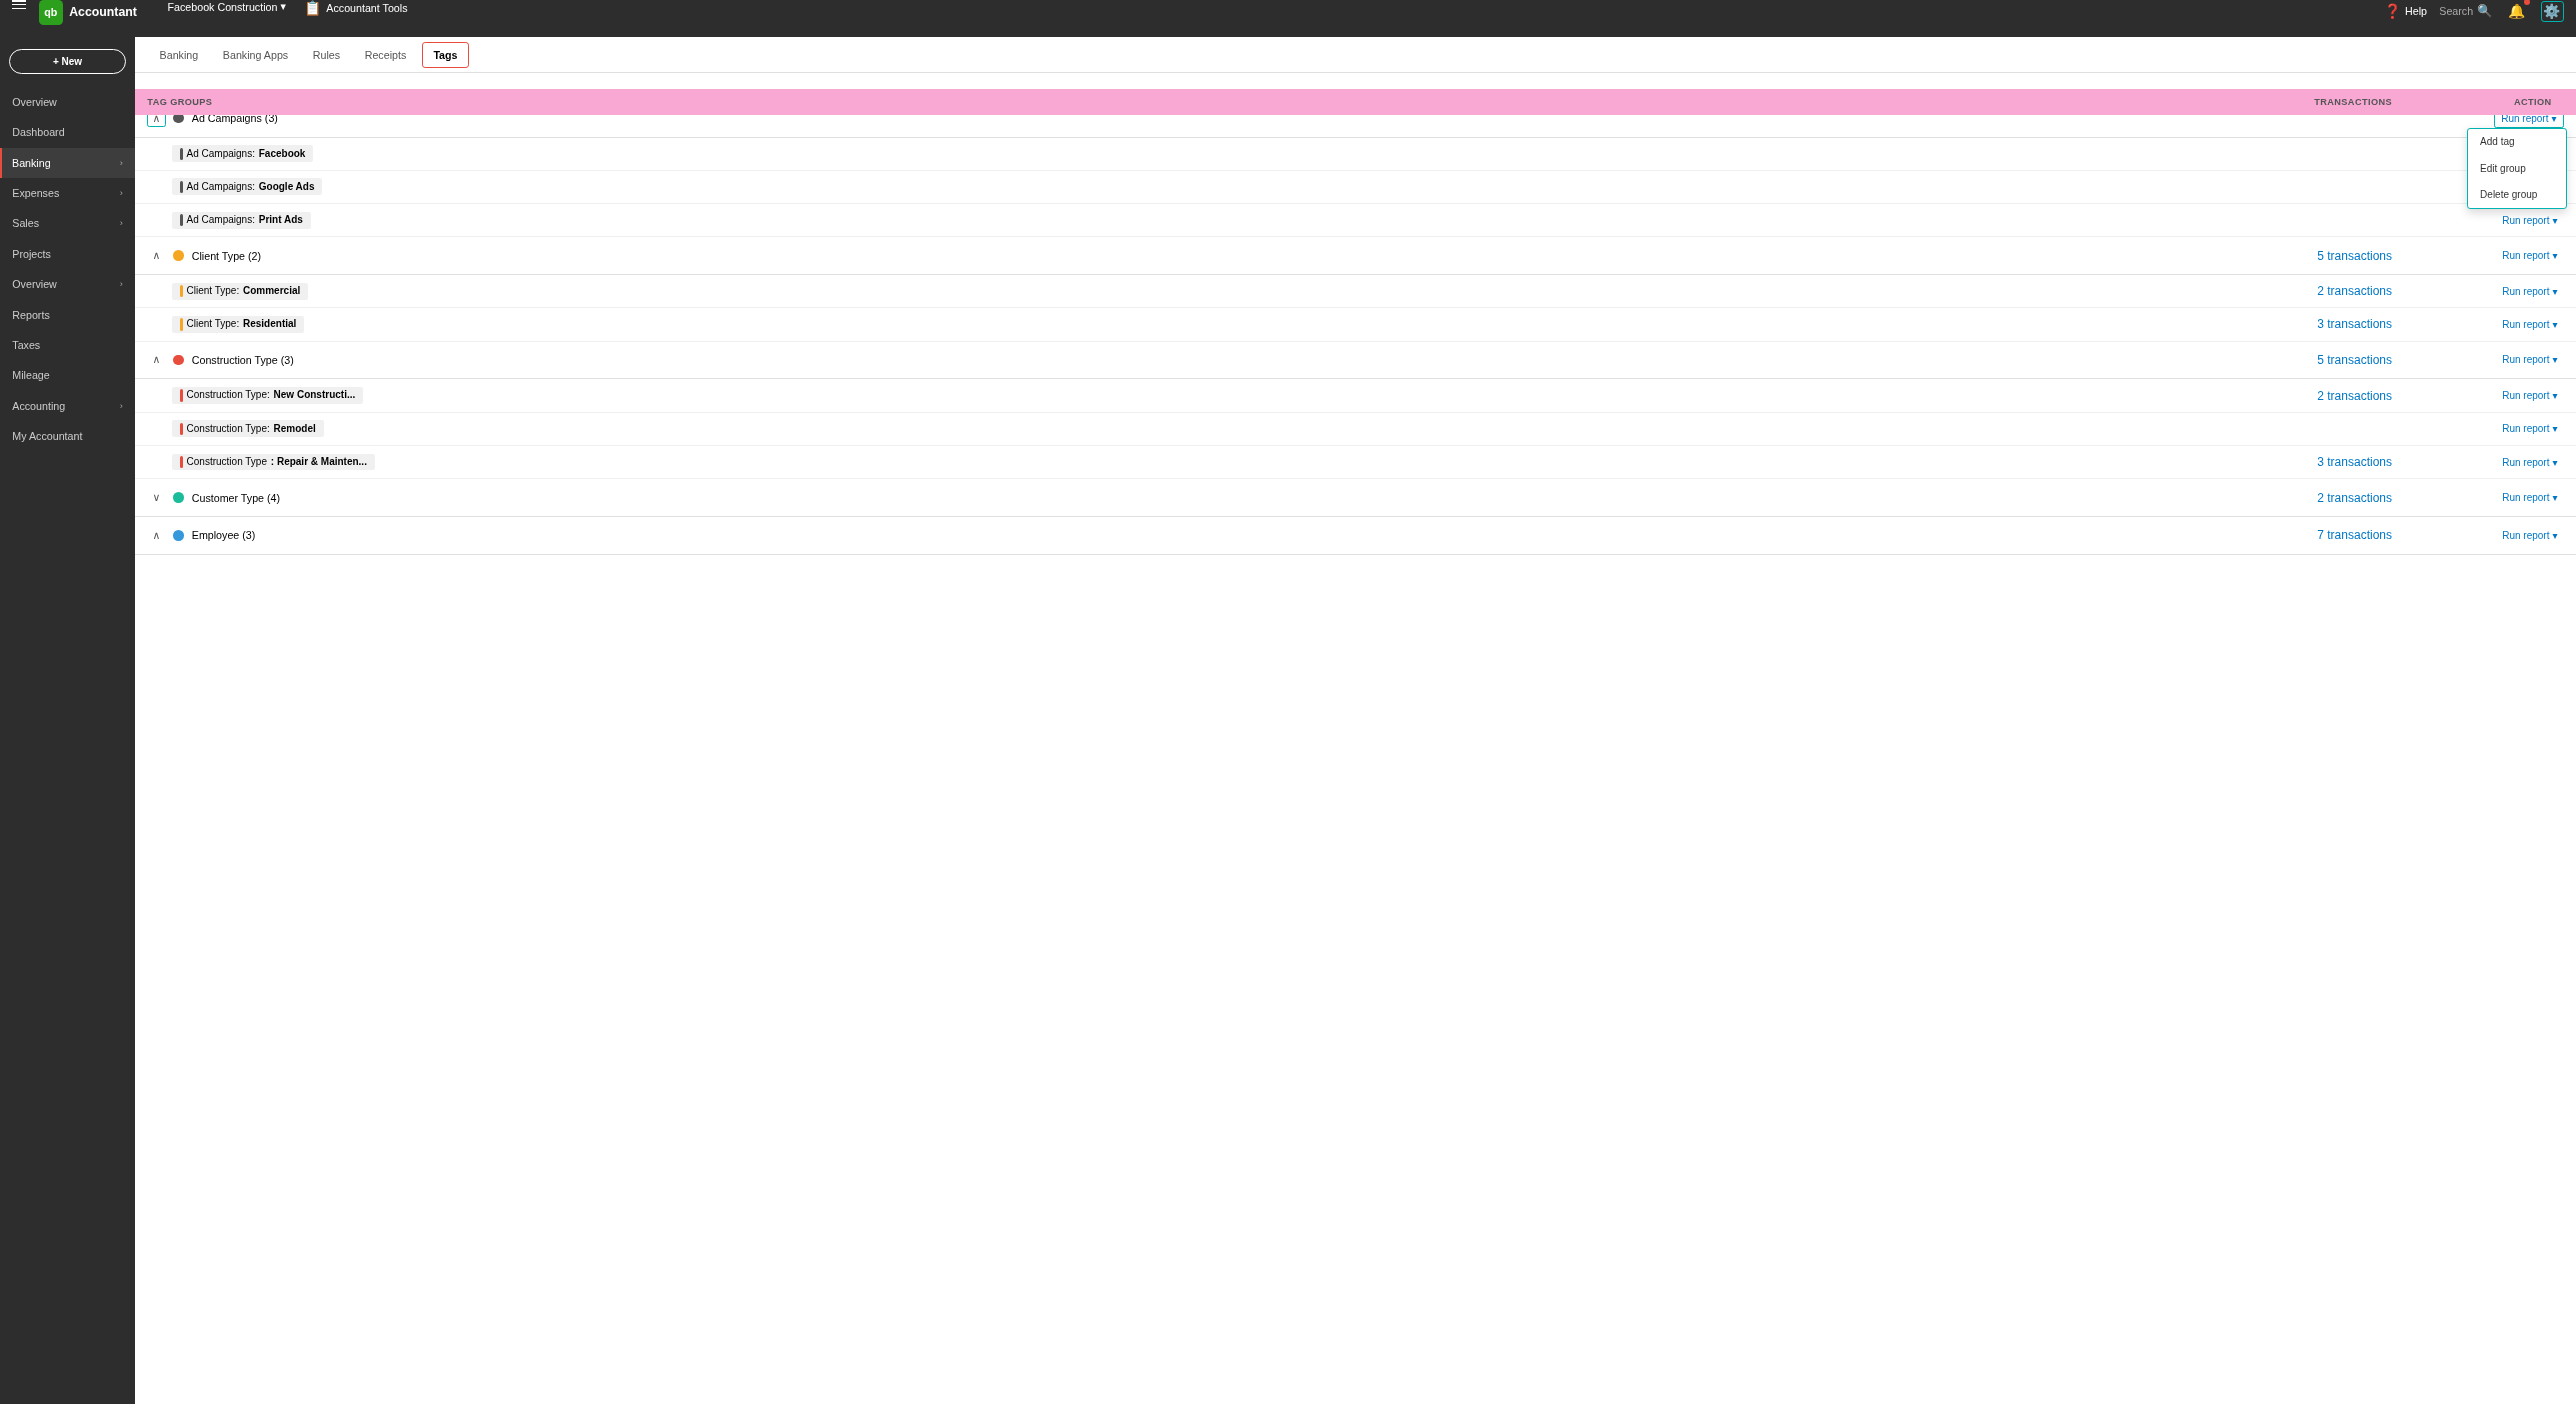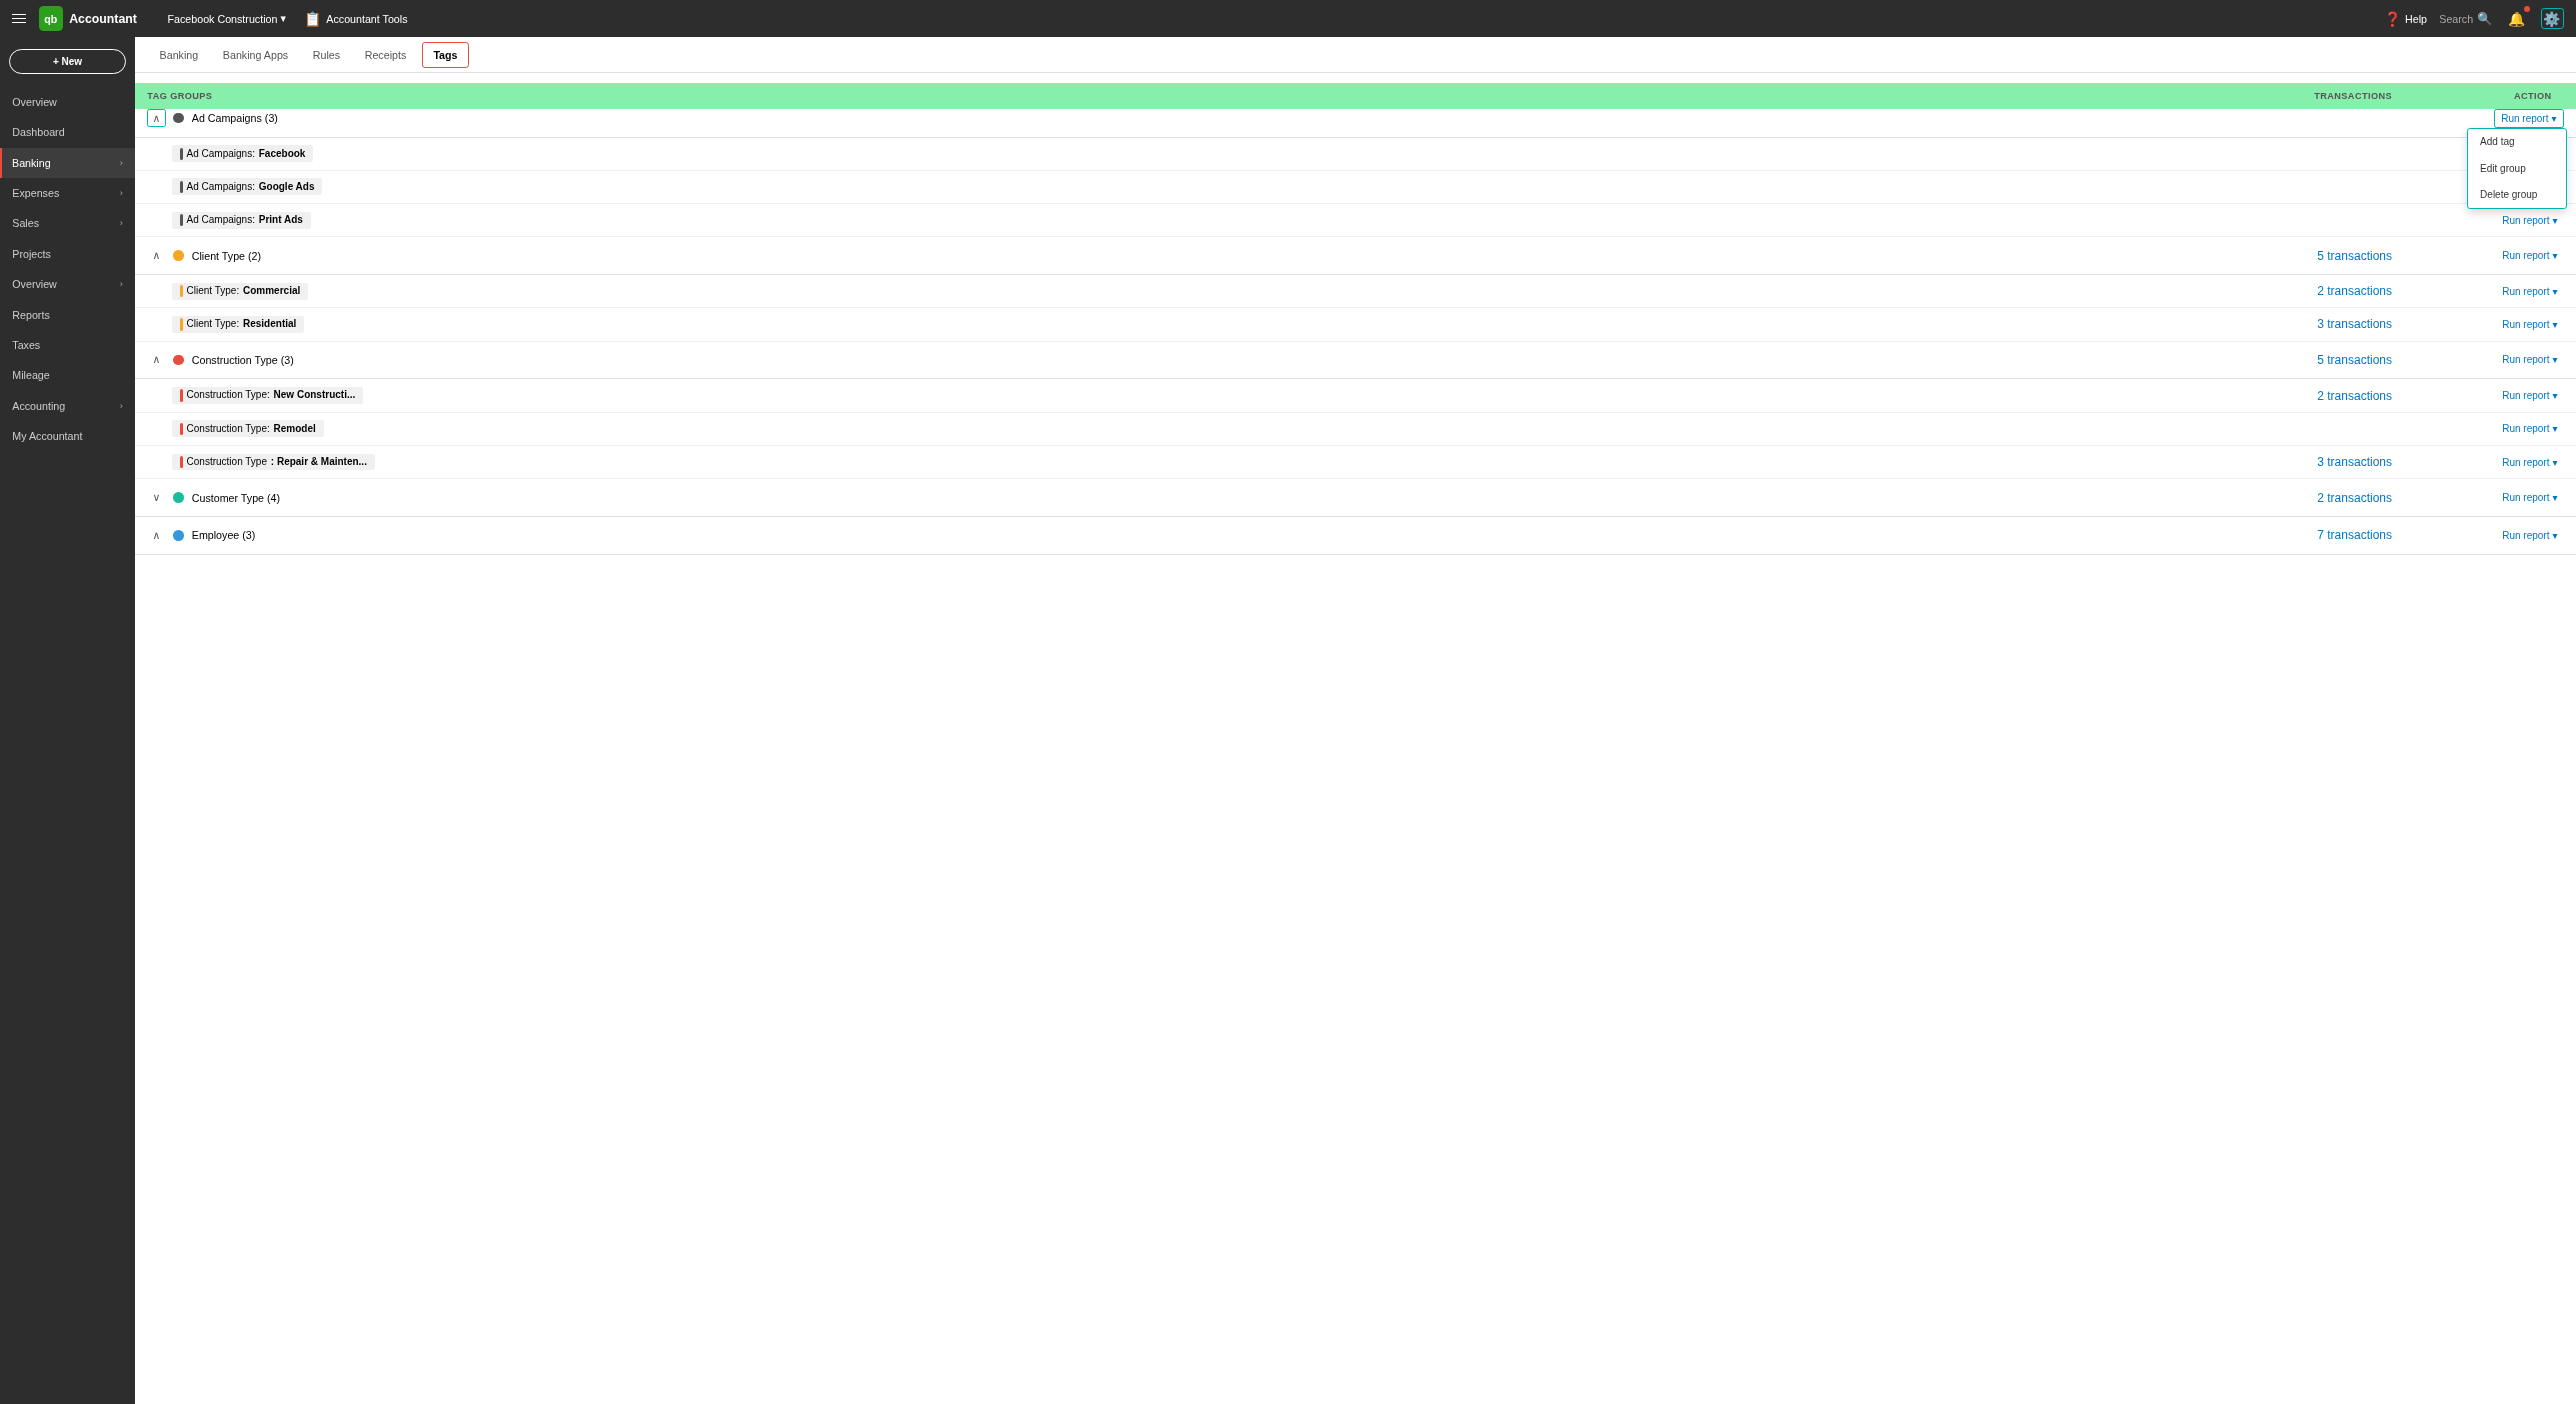--- a/index.html
+++ b/index.html
@@ -3,21 +3,21 @@
   <meta charset="utf-8">
   <style>
     * { box-sizing: border-box; margin: 0; padding: 0; }
     body { font-family: -apple-system, BlinkMacSystemFont, 'Segoe UI', sans-serif; font-size: 10.7px; background: #fff; display: flex; flex-direction: column; height: 100vh; overflow: hidden; }
 
     
     .top-nav {
       height: 37px;
       background: #2d2d2d;
       display: flex;
-      align-items: center;
+      align-items: flex-start;
       padding: 0 12.3px;
       gap: 12.3px;
       flex-shrink: 0;
     }
     .top-nav-logo {
       display: flex;
       align-items: center;
       gap: 6.1px;
       color: #fff;
       font-size: 12.3px;
@@ -189,31 +189,31 @@
     .table-container {
       flex: 1;
       overflow-y: auto;
       position: relative;
     }
     .tags-table {
       width: 100%;
       border-collapse: collapse;
     }
     .tags-table thead th {
-      background: #86efac;
+      background: #f9a8d4;
       padding: 7.7px 12.3px;
       text-align: left;
       font-size: 9.2px;
       font-weight: 700;
       color: #555;
       text-transform: uppercase;
       letter-spacing: 0.4px;
       border-bottom: 0.8px solid #e0e0e0;
       position: sticky;
-      top: 10px;
+      top: 16px;
       z-index: 10;
     }
     .tags-table thead th.action-col { text-align: right; padding-right: 24.5px; }
     .tags-table tbody tr { border-bottom: 0.8px solid #f0f0f0; }
 
     .group-name {
       display: flex;
       align-items: center;
       gap: 7.7px;
       font-size: 10.7px;

